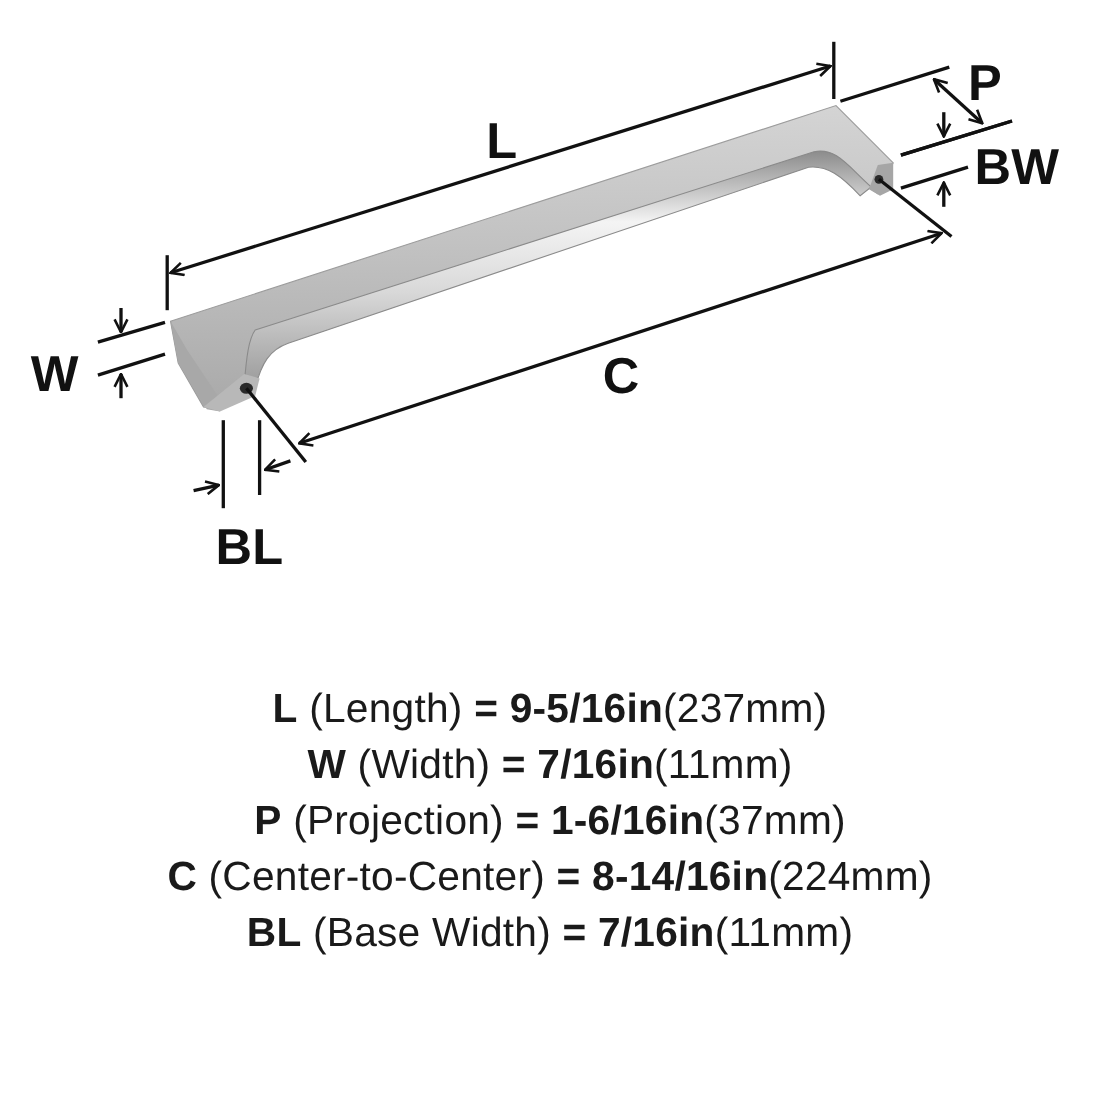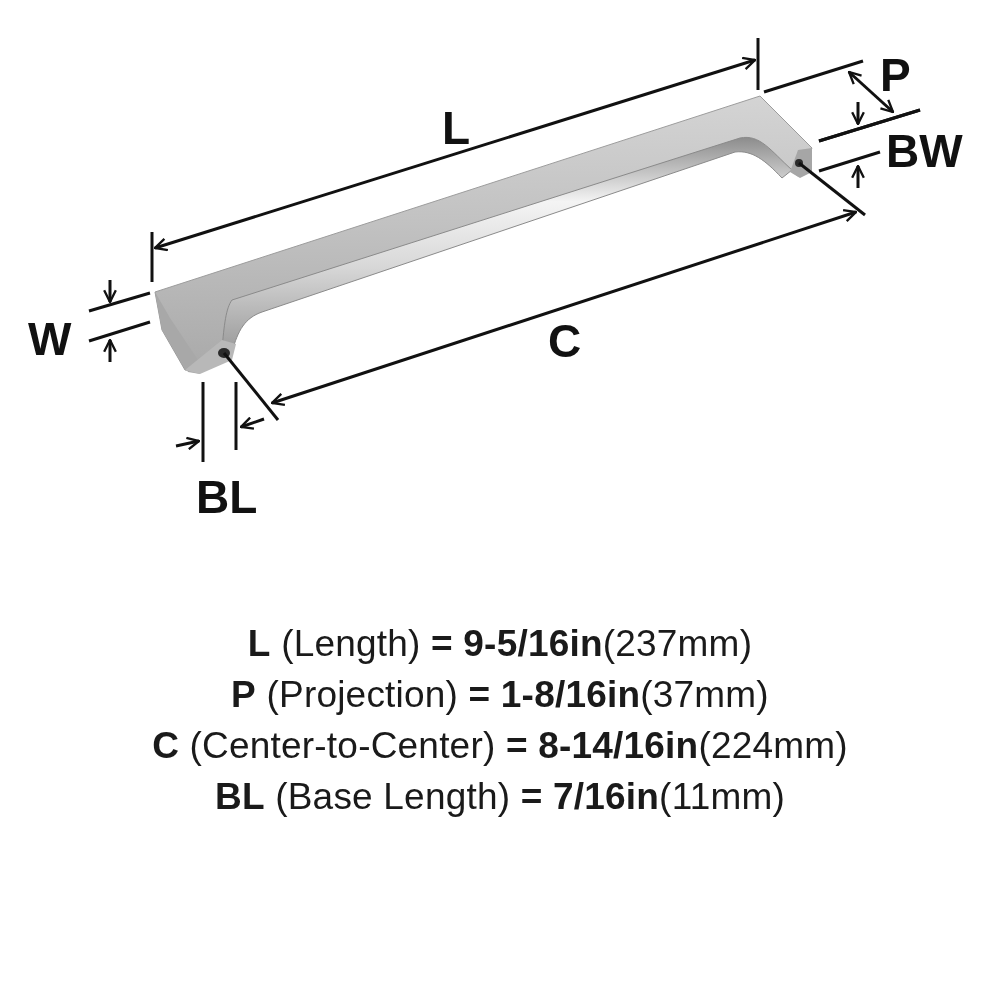--- a/index.html
+++ b/index.html
@@ -96,30 +96,36 @@
 </div>
 
 <div id="specs">
   <div class="spec-row">
     <span class="spec-code">L</span>
     <span class="spec-name">(Length)</span>
     <span class="spec-eq">=</span>
     <span class="spec-in">9-5/16in</span><span class="spec-mm">(237mm)</span>
   </div>
   <div class="spec-row">
+    <span class="spec-code">W</span>
+    <span class="spec-name">(Width)</span>
+    <span class="spec-eq">=</span>
+    <span class="spec-in">7/16in</span><span class="spec-mm">(11mm)</span>
+  </div>
+  <div class="spec-row">
     <span class="spec-code">P</span>
     <span class="spec-name">(Projection)</span>
     <span class="spec-eq">=</span>
-    <span class="spec-in">1-8/16in</span><span class="spec-mm">(37mm)</span>
+    <span class="spec-in">1-6/16in</span><span class="spec-mm">(37mm)</span>
   </div>
   <div class="spec-row">
     <span class="spec-code">C</span>
     <span class="spec-name">(Center-to-Center)</span>
     <span class="spec-eq">=</span>
     <span class="spec-in">8-14/16in</span><span class="spec-mm">(224mm)</span>
   </div>
   <div class="spec-row">
     <span class="spec-code">BL</span>
-    <span class="spec-name">(Base Length)</span>
+    <span class="spec-name">(Base Width)</span>
     <span class="spec-eq">=</span>
     <span class="spec-in">7/16in</span><span class="spec-mm">(11mm)</span>
   </div>
 </div>
 
 </body></html>

